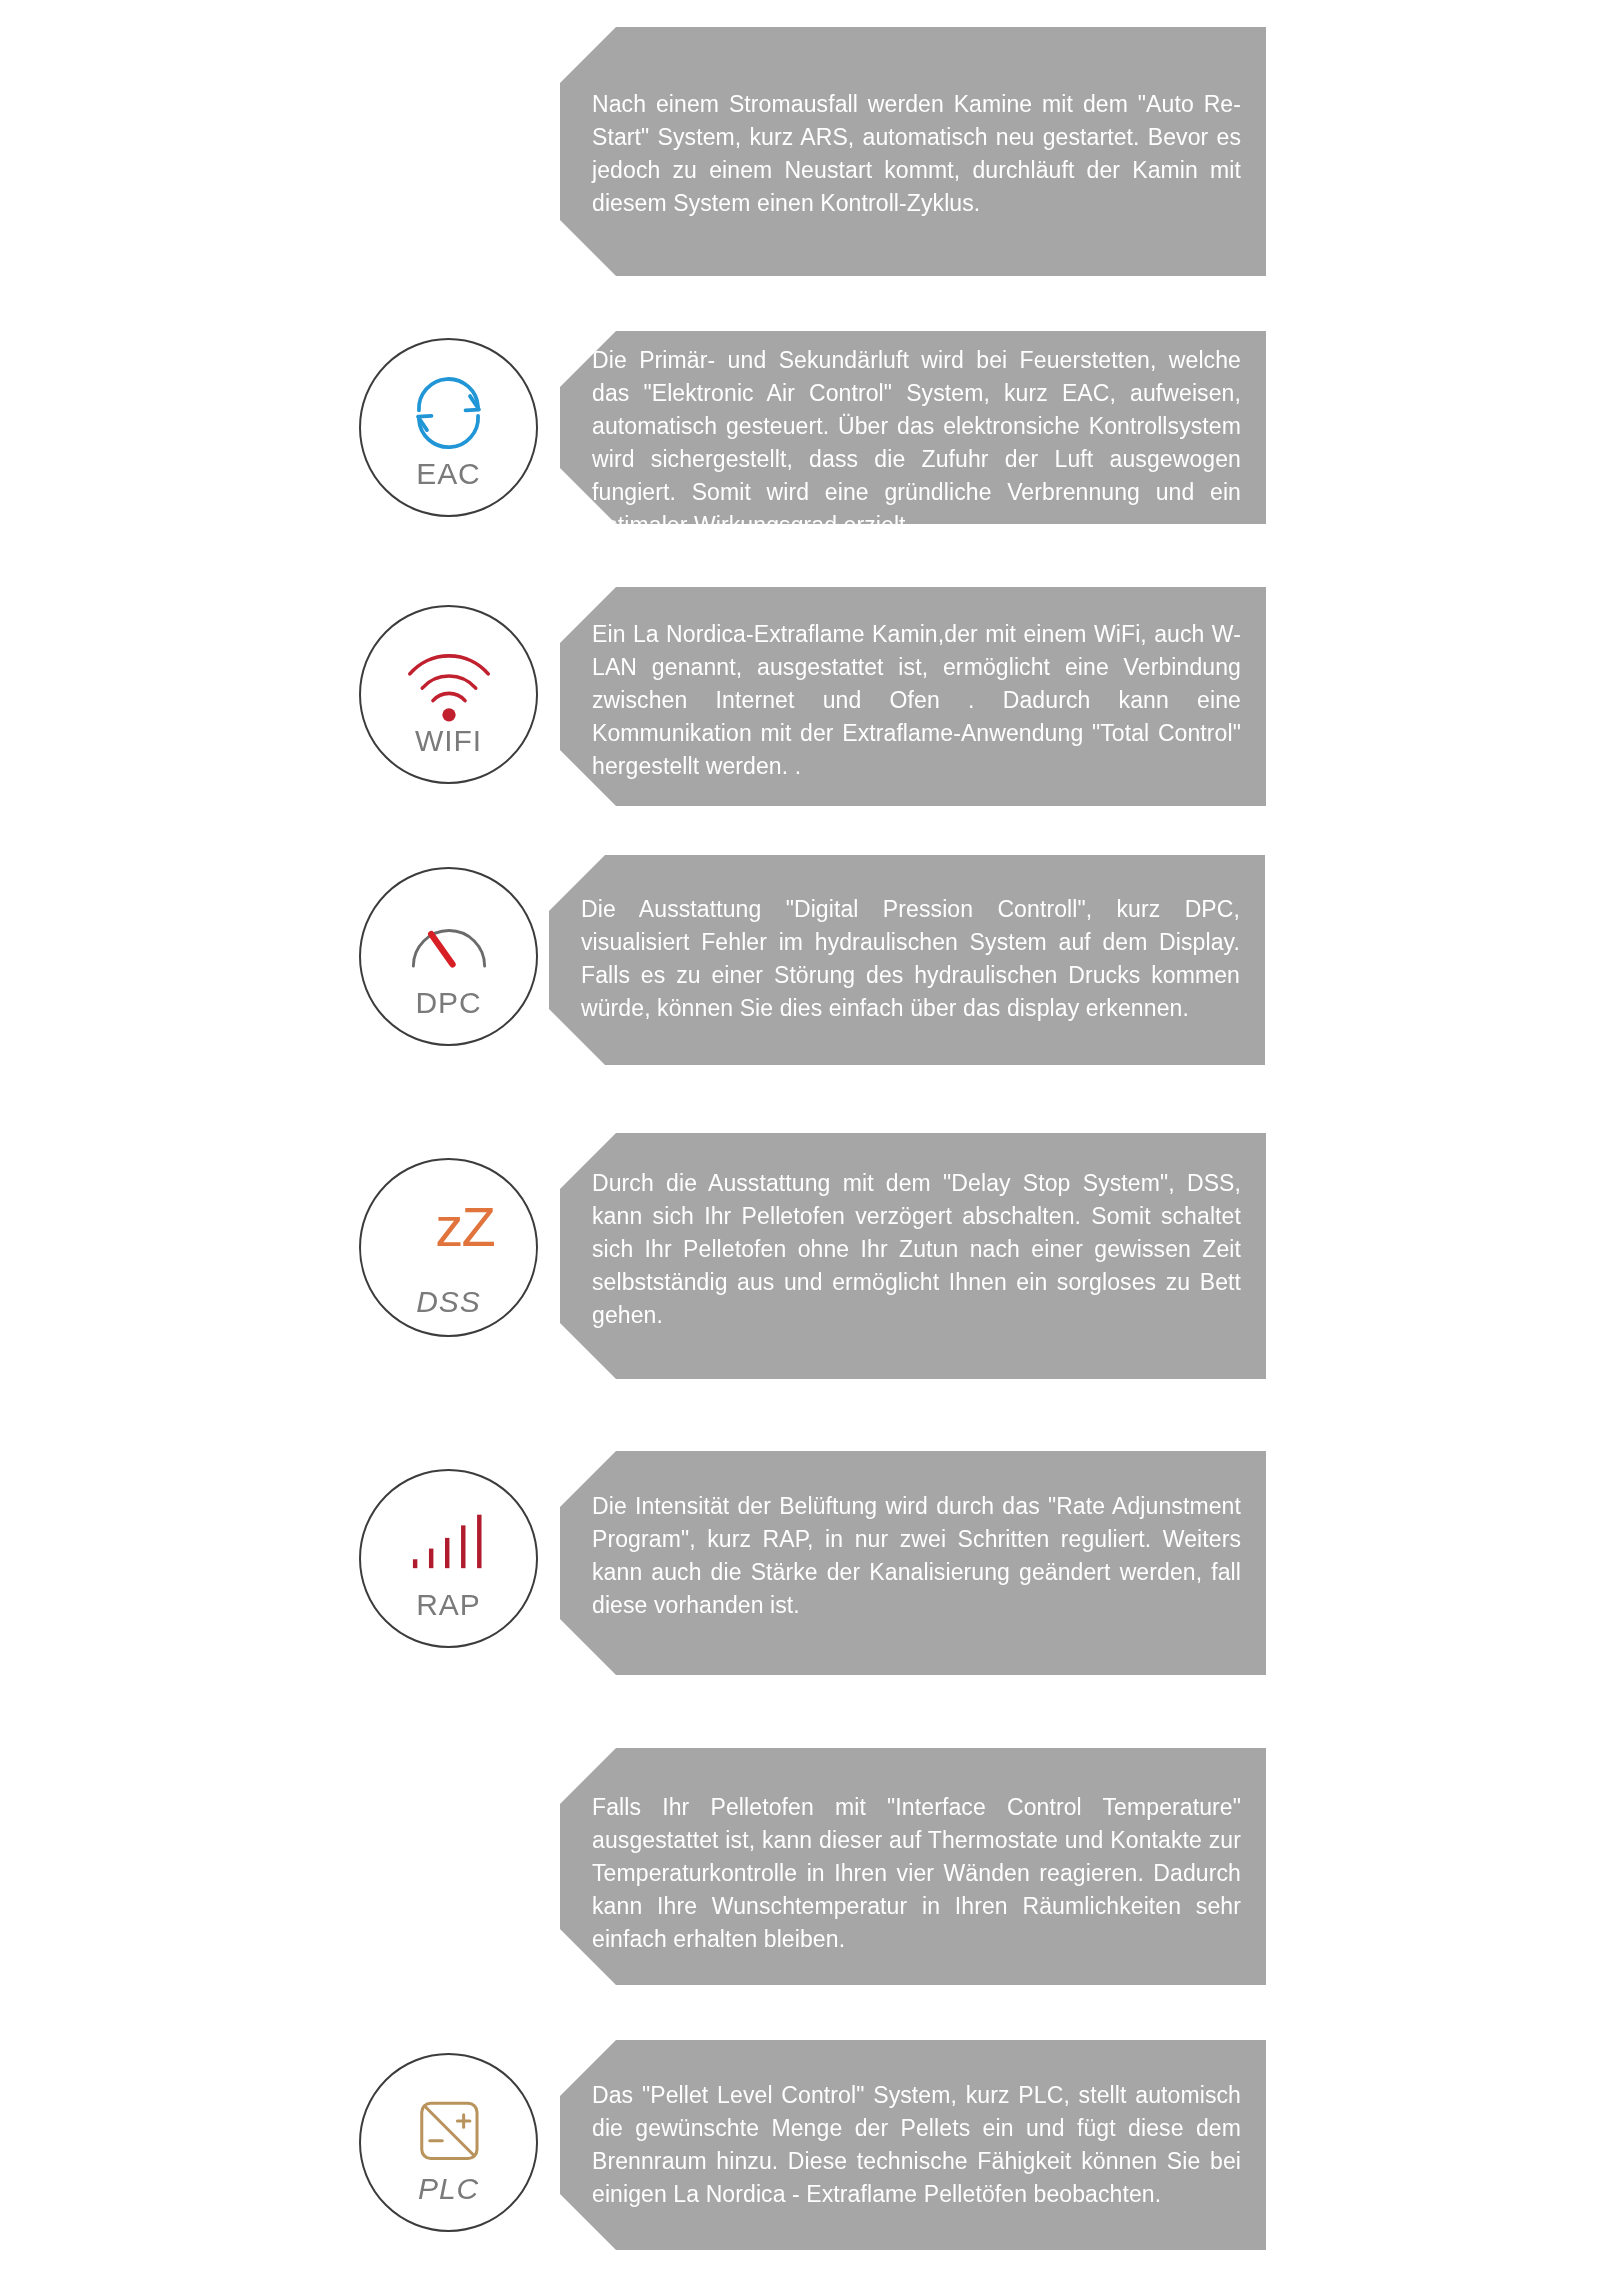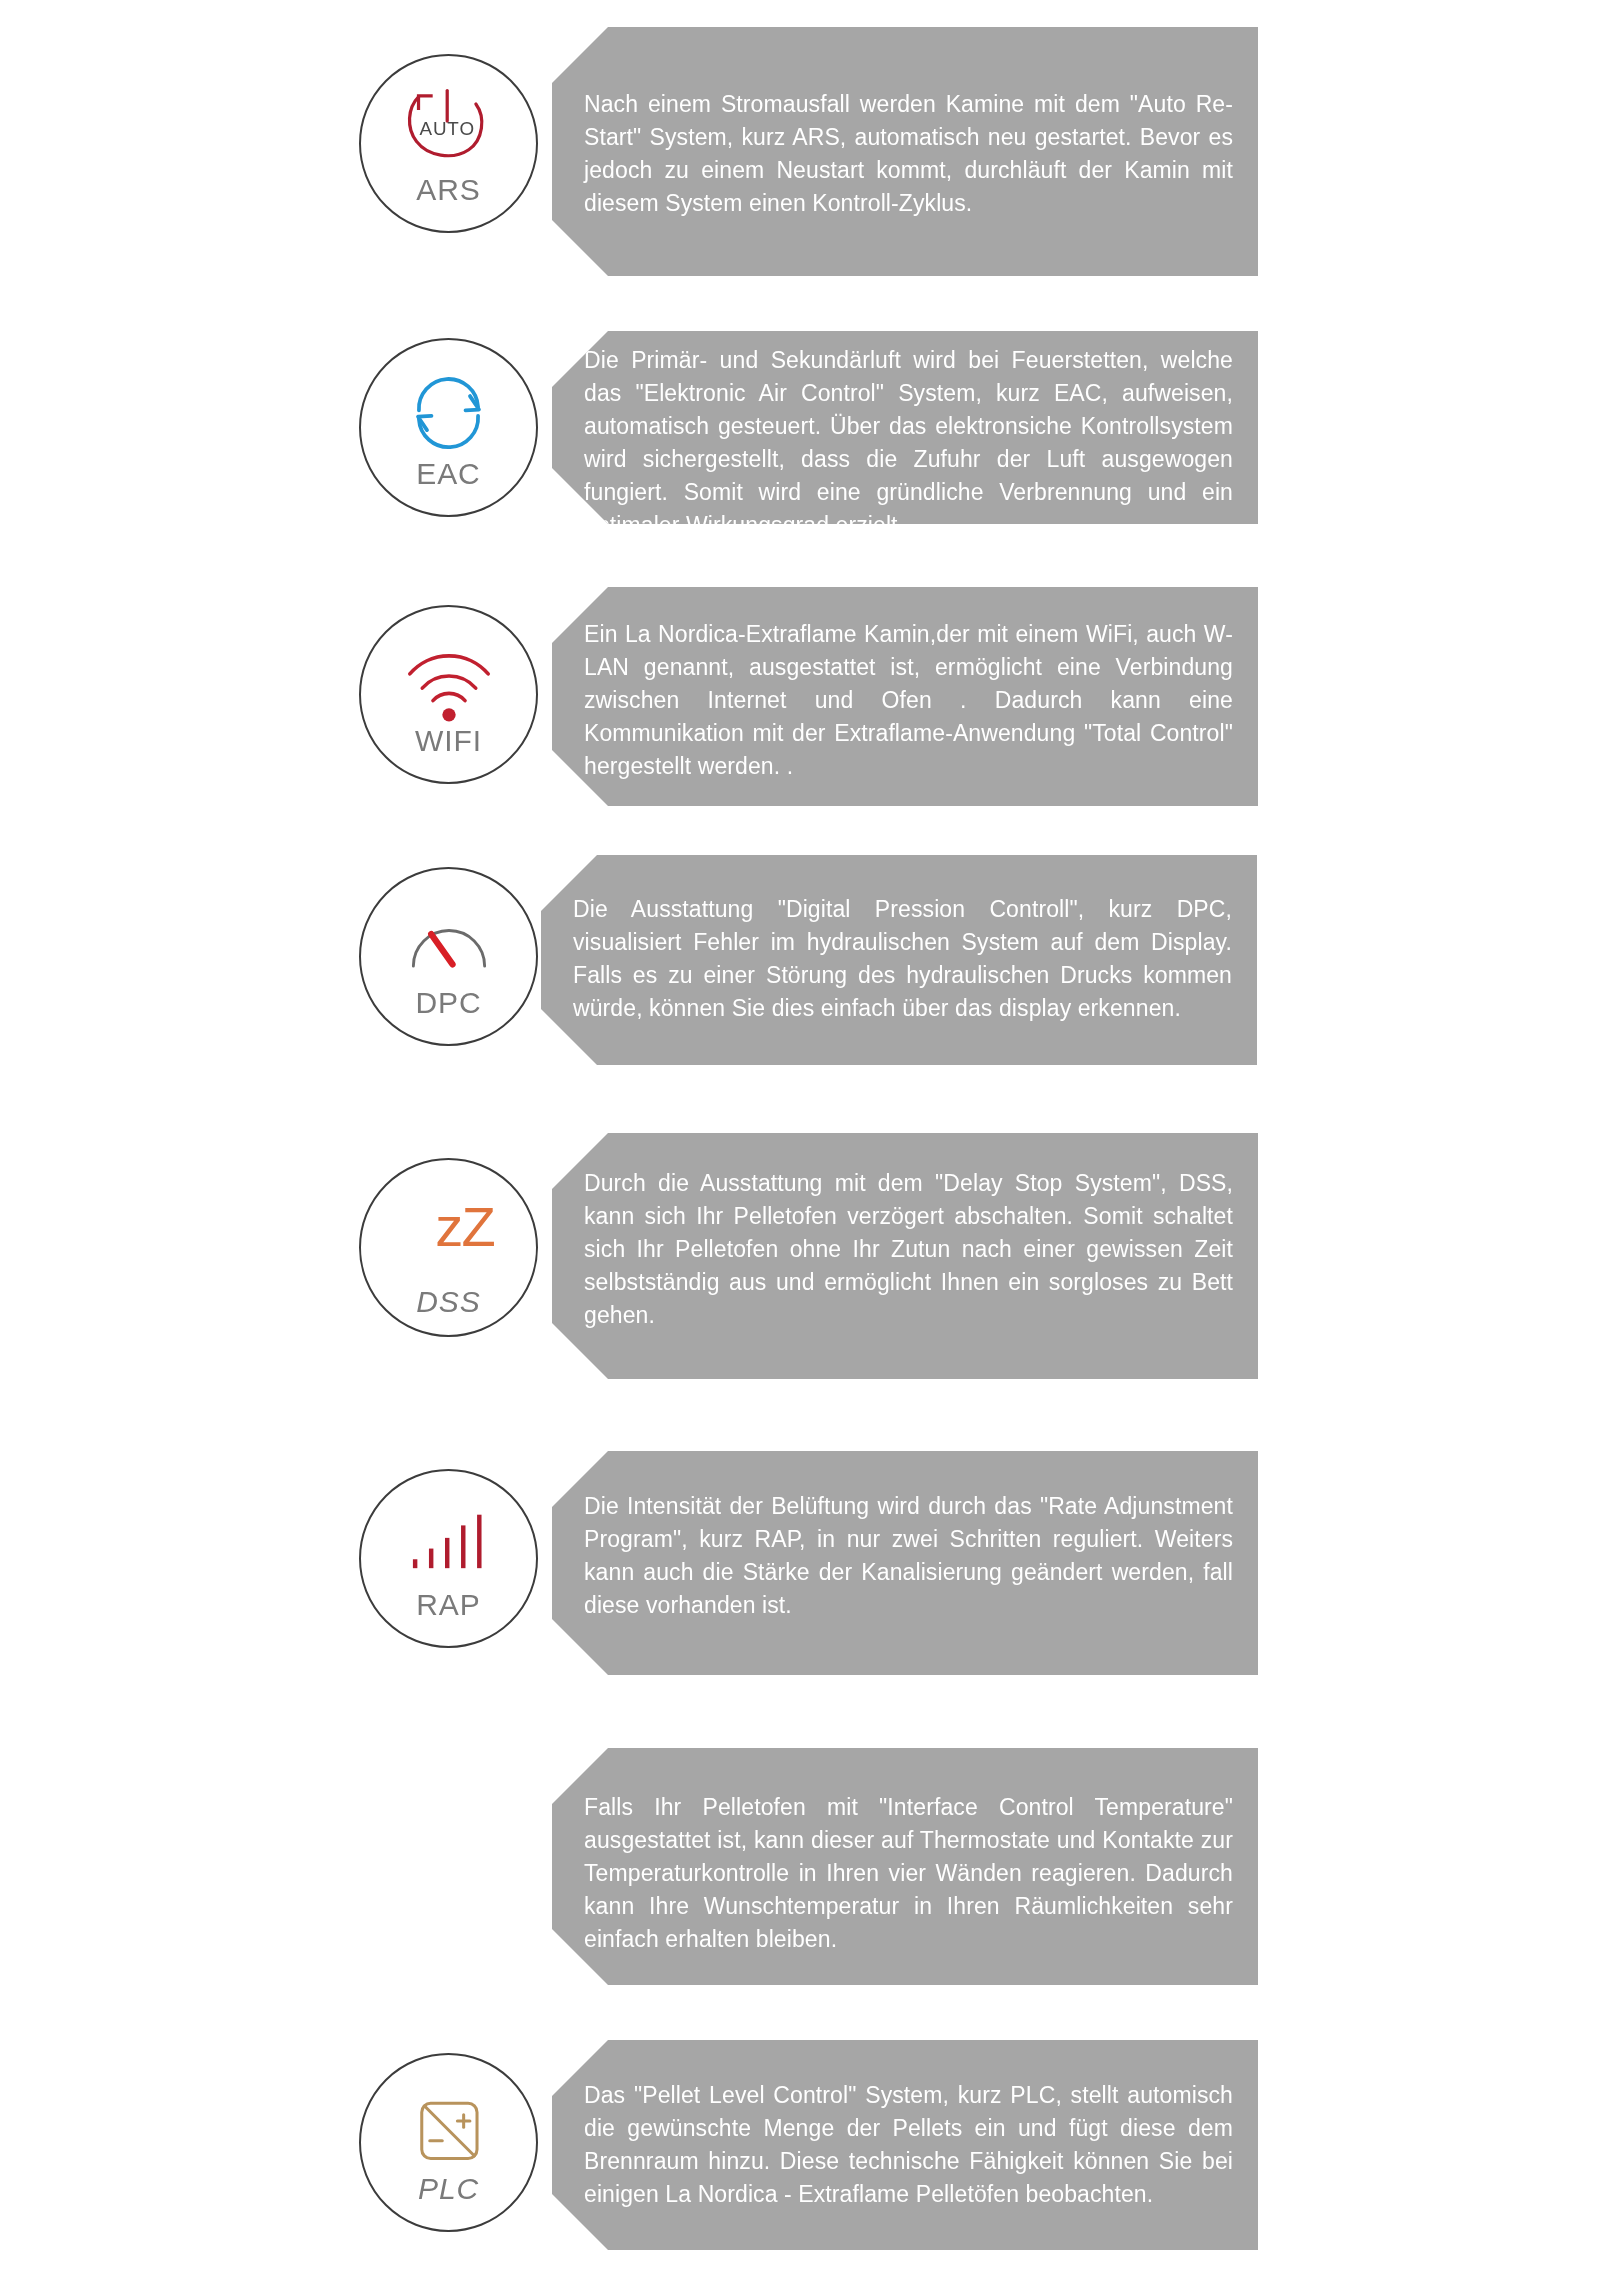--- a/index.html
+++ b/index.html
@@ -29,21 +29,21 @@
     align-items: center;
     width: 100%;
   }
 
   
   .banner {
     position: relative;
     background: #a6a6a6;
     color: #ffffff;
     box-sizing: border-box;
-    margin-left: 4px;
+    margin-left: 12px;
     clip-path: polygon(
       56px 0,
       100% 0,
       100% 100%,
       56px 100%,
       0 calc(100% - 56px),
       0 56px
     );
   }
   .banner-text {
@@ -102,31 +102,20 @@
 </style>
 </head>
 <body>
 
 <div class="feature-list">
 
   <div class="feature-row" style="position:absolute; left:0; top:27px; width:1254px; height:197px;">
     <div class="banner" style="position:absolute; left:548px; top:0; width:706px; height:249px; padding:61px 25px 0 32px;">
       <span class="banner-text">Nach einem Stromausfall werden Kamine mit dem "Auto Re-Start" System, kurz ARS, automatisch neu gestartet. Bevor es jedoch zu einem Neustart kommt, durchläuft der Kamin mit diesem System einen Kontroll-Zyklus.</span>
     </div>
-    <div class="badge" style="left:359px; top:27px;">
-      <div class="badge-art">
-        <svg width="104" height="90" viewBox="0 0 116 100">
-          <path d="M24 26 L24 12 L38 12" fill="none" stroke="#b01c2e" stroke-width="3.6" stroke-linecap="square"></path>
-          <path d="M24 13 C 12 25, 10 48, 22 63 C 34 79, 62 84, 80 72 C 96 61, 99 36, 88 21" fill="none" stroke="#b01c2e" stroke-width="3.6" stroke-linecap="round"></path>
-          <line x1="56" y1="6" x2="56" y2="40" stroke="#b01c2e" stroke-width="3.6" stroke-linecap="round"></line>
-          <text x="56" y="56" text-anchor="middle" font-family="Liberation Sans, sans-serif" font-size="21" fill="#4a4a4a" letter-spacing="1">AUTO</text>
-        </svg>
-      </div>
-      <div class="badge-label">ARS</div>
-    </div>
   </div>
 
   <div class="feature-row" style="position:absolute; left:0; top:331px; width:1254px; height:197px;">
     <div class="banner" style="position:absolute; left:548px; top:0; width:706px; height:193px; padding:13.4px 25px 0 32px;">
       <span class="banner-text">Die Primär- und Sekundärluft wird bei Feuerstetten, welche das "Elektronic Air Control" System, kurz EAC, aufweisen, automatisch gesteuert. Über das elektronsiche Kontrollsystem wird sichergestellt, dass die Zufuhr der Luft ausgewogen fungiert. Somit wird eine gründliche Verbrennung und ein optimaler Wirkungsgrad erzielt.</span>
     </div>
     <div class="badge" style="left:359px; top:7.2px;">
       <div class="badge-art">
         <svg width="99" height="86" viewBox="0 0 110 96">
           <path d="M22 44 A 33 33 0 0 1 88 40" fill="none" stroke="#2196d6" stroke-width="4.2" stroke-linecap="round"></path>

